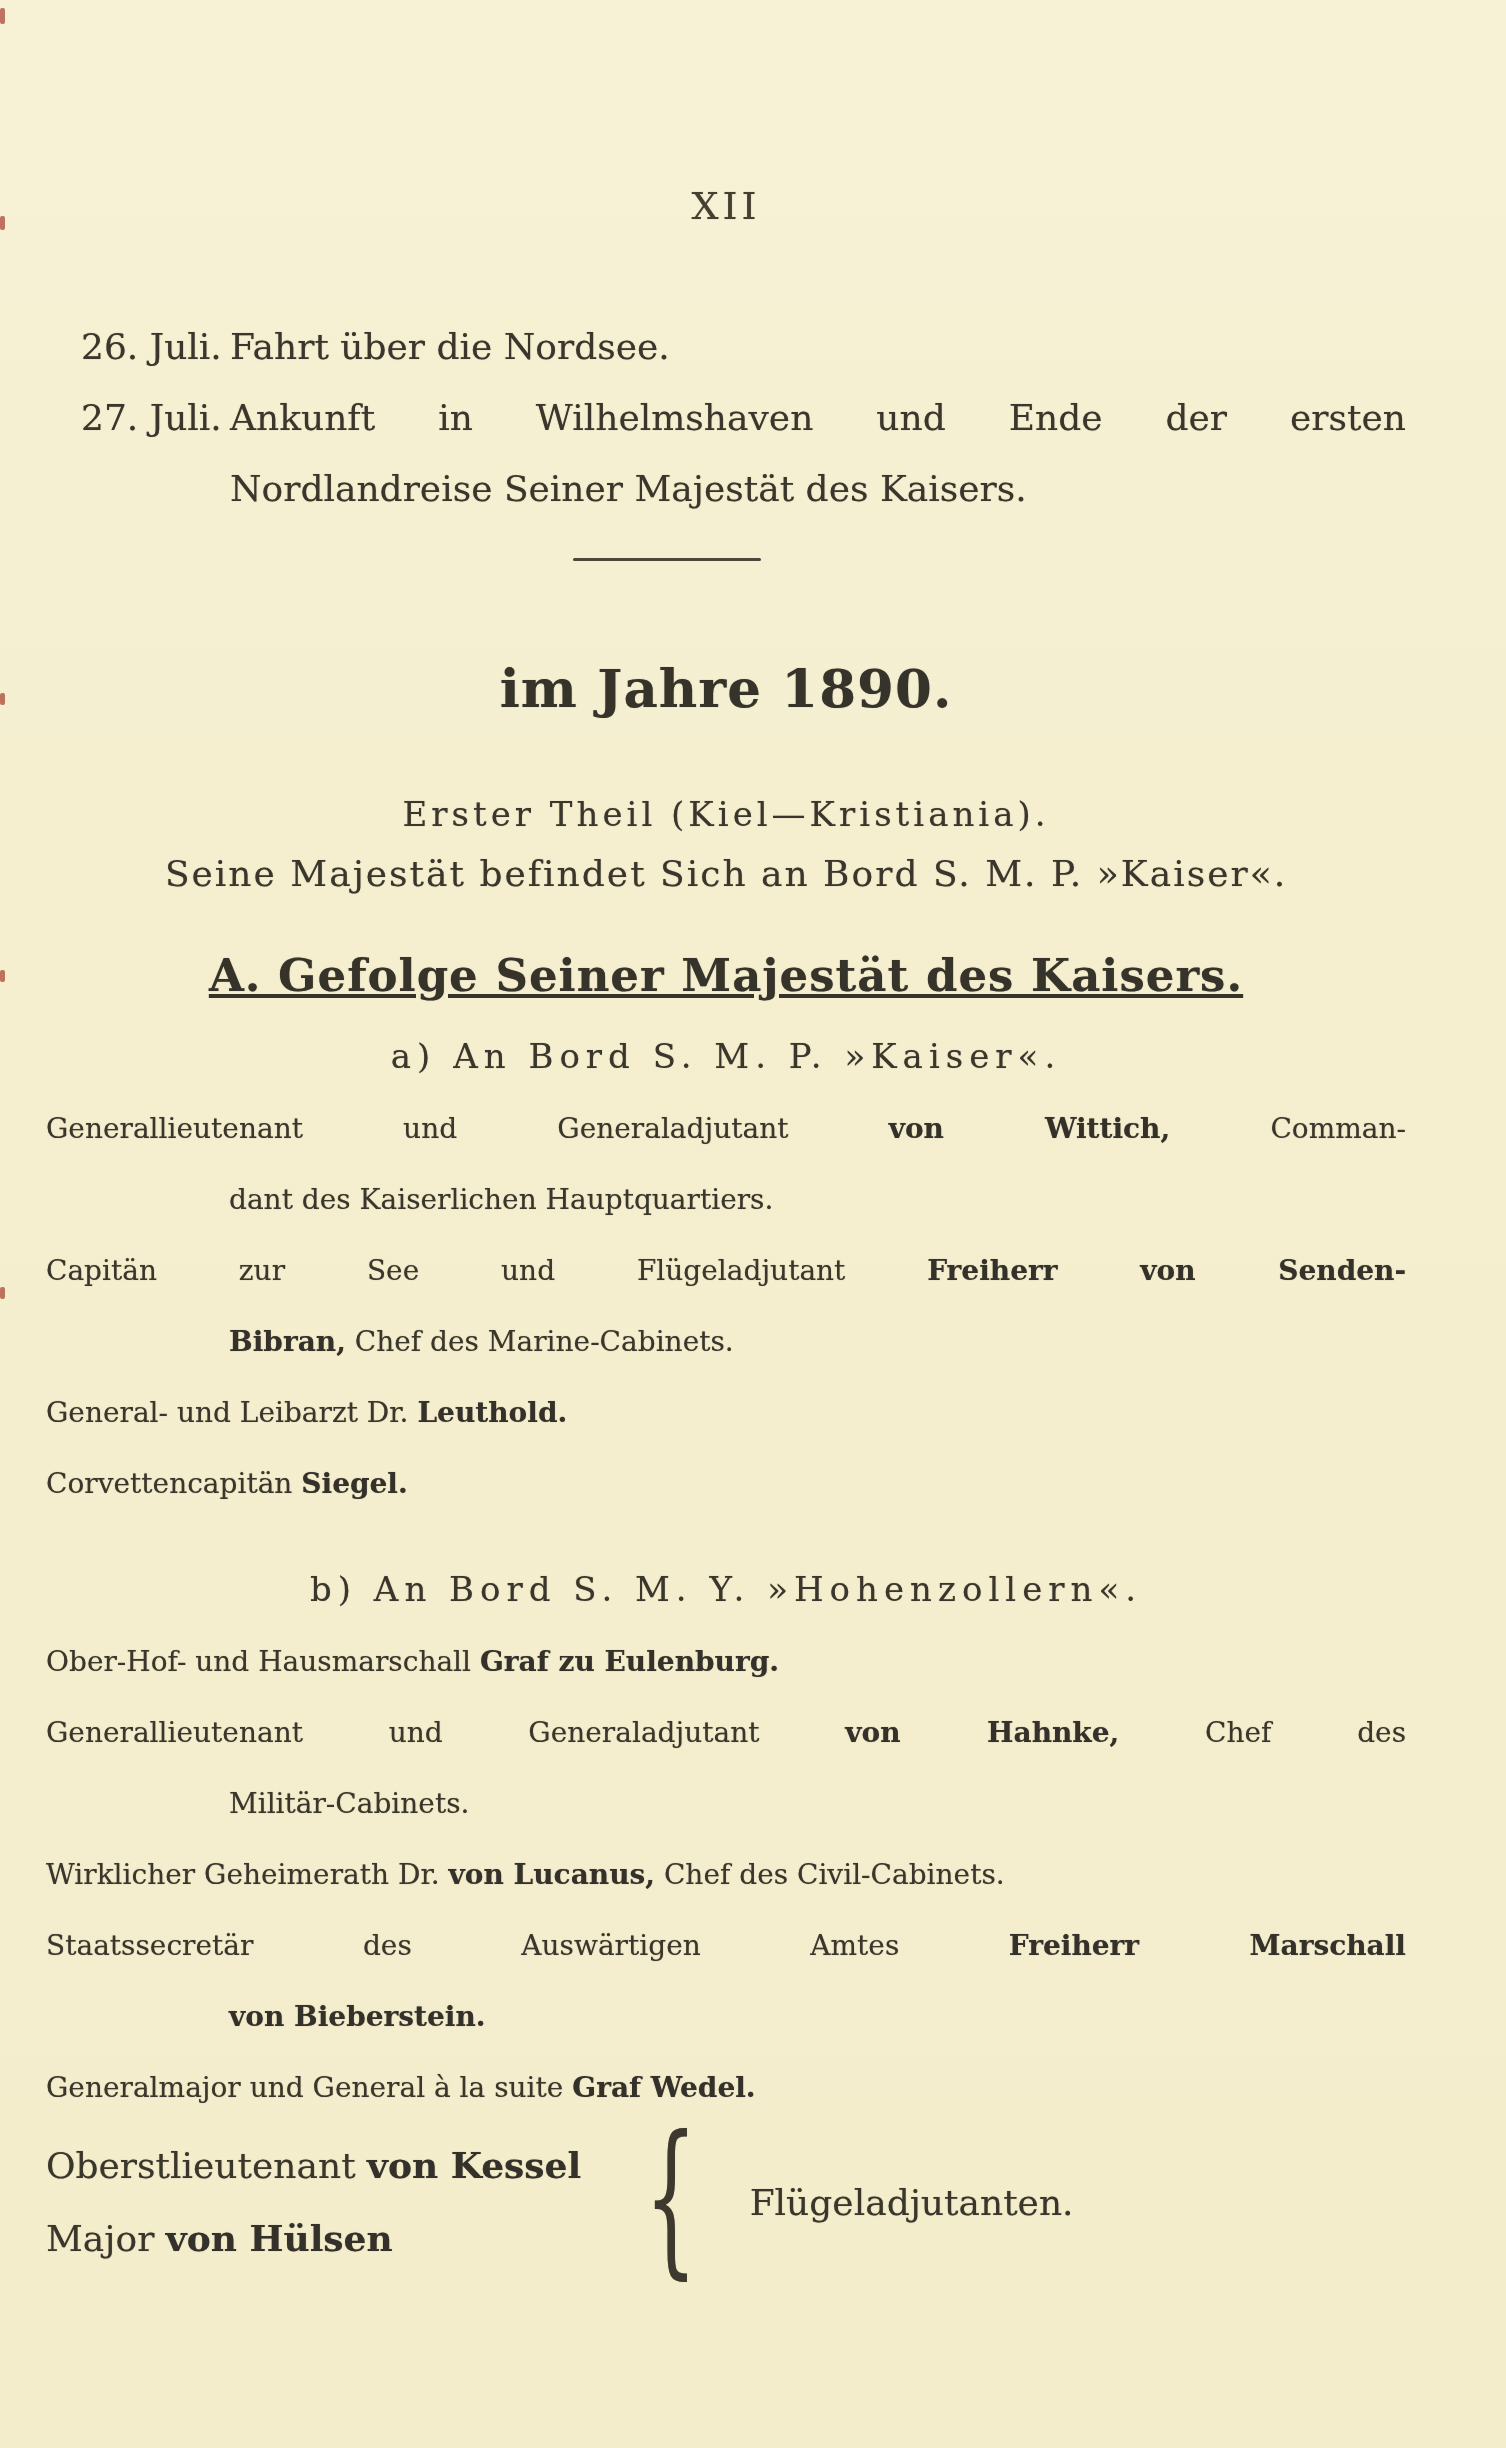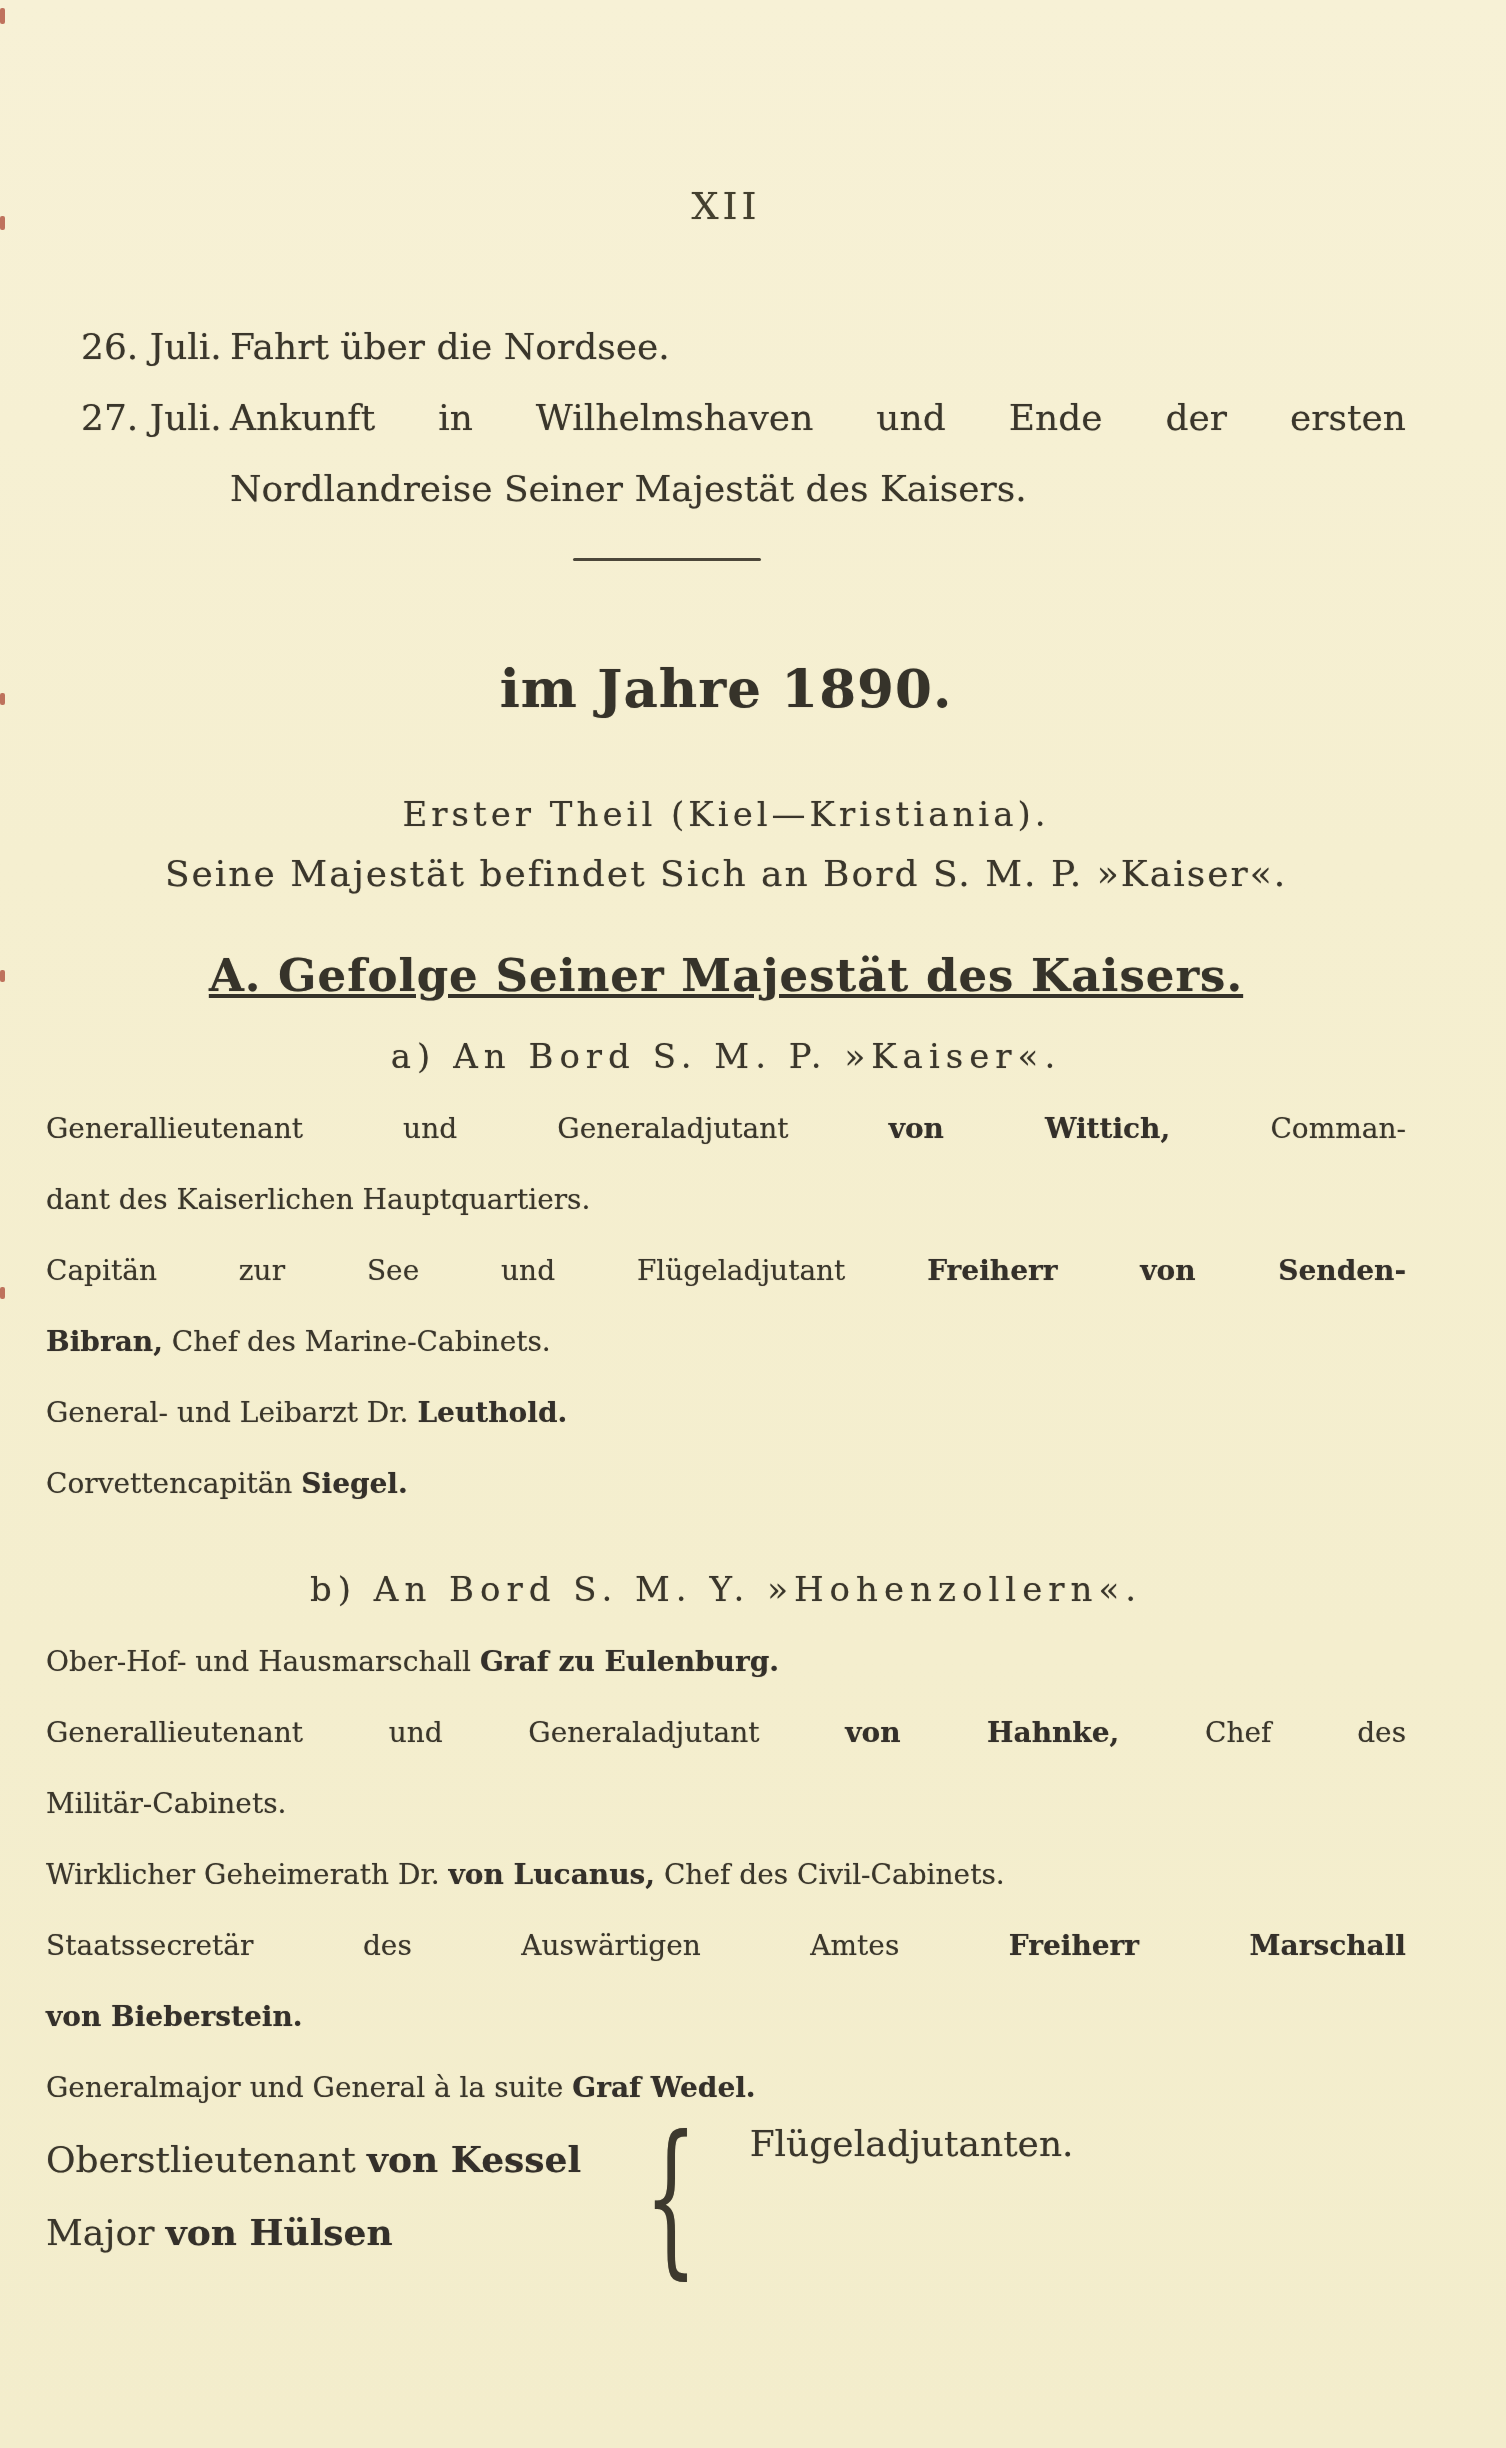--- a/index.html
+++ b/index.html
@@ -27,24 +27,24 @@
   
   .rule{width:188px;height:3px;background:#4c473a;margin:34px auto 0;transform:translateX(-59px);border-radius:2px;}
   
   .title{margin-top:87px;text-align:center;font-size:53px;font-weight:bold;line-height:81px;letter-spacing:1px;color:#36332a;}
   .subtitle{margin-top:60px;text-align:center;font-size:34px;letter-spacing:4px;line-height:51px;}
   .status{margin-top:6px;text-align:center;font-size:36px;letter-spacing:2px;line-height:55px;}
   
   .h-a{margin-top:44px;text-align:center;font-size:45px;font-weight:bold;line-height:61px;letter-spacing:1px;color:#36332a;text-decoration:underline;}
   .h-sub{margin-top:24px;text-align:center;font-size:34px;letter-spacing:6px;line-height:53px;}
   .entries{margin-top:10px;font-size:28px;}
-  .entry .l2{}
+  .entry .l2{margin-left:183px;}
   .nm{font-weight:bold;color:#34302a;}
   
-  .adjutants{display:flex;font-size:36px;}
+  .adjutants{display:flex;align-items:center;font-size:36px;}
   .adj-names{width:580px;flex:none;}
   .adj-names .line{line-height:73px;}
   .adj-brace{
     flex:none;font-size:166px;font-weight:normal;color:#3d392e;
     transform:scaleX(.5);transform-origin:center;line-height:149px;height:158px;
     margin-left:-8px;
   }
   .adj-label{margin-left:26px;}
   
   .mark{position:absolute;left:0;width:5px;border-radius:2px;opacity:.8;}

